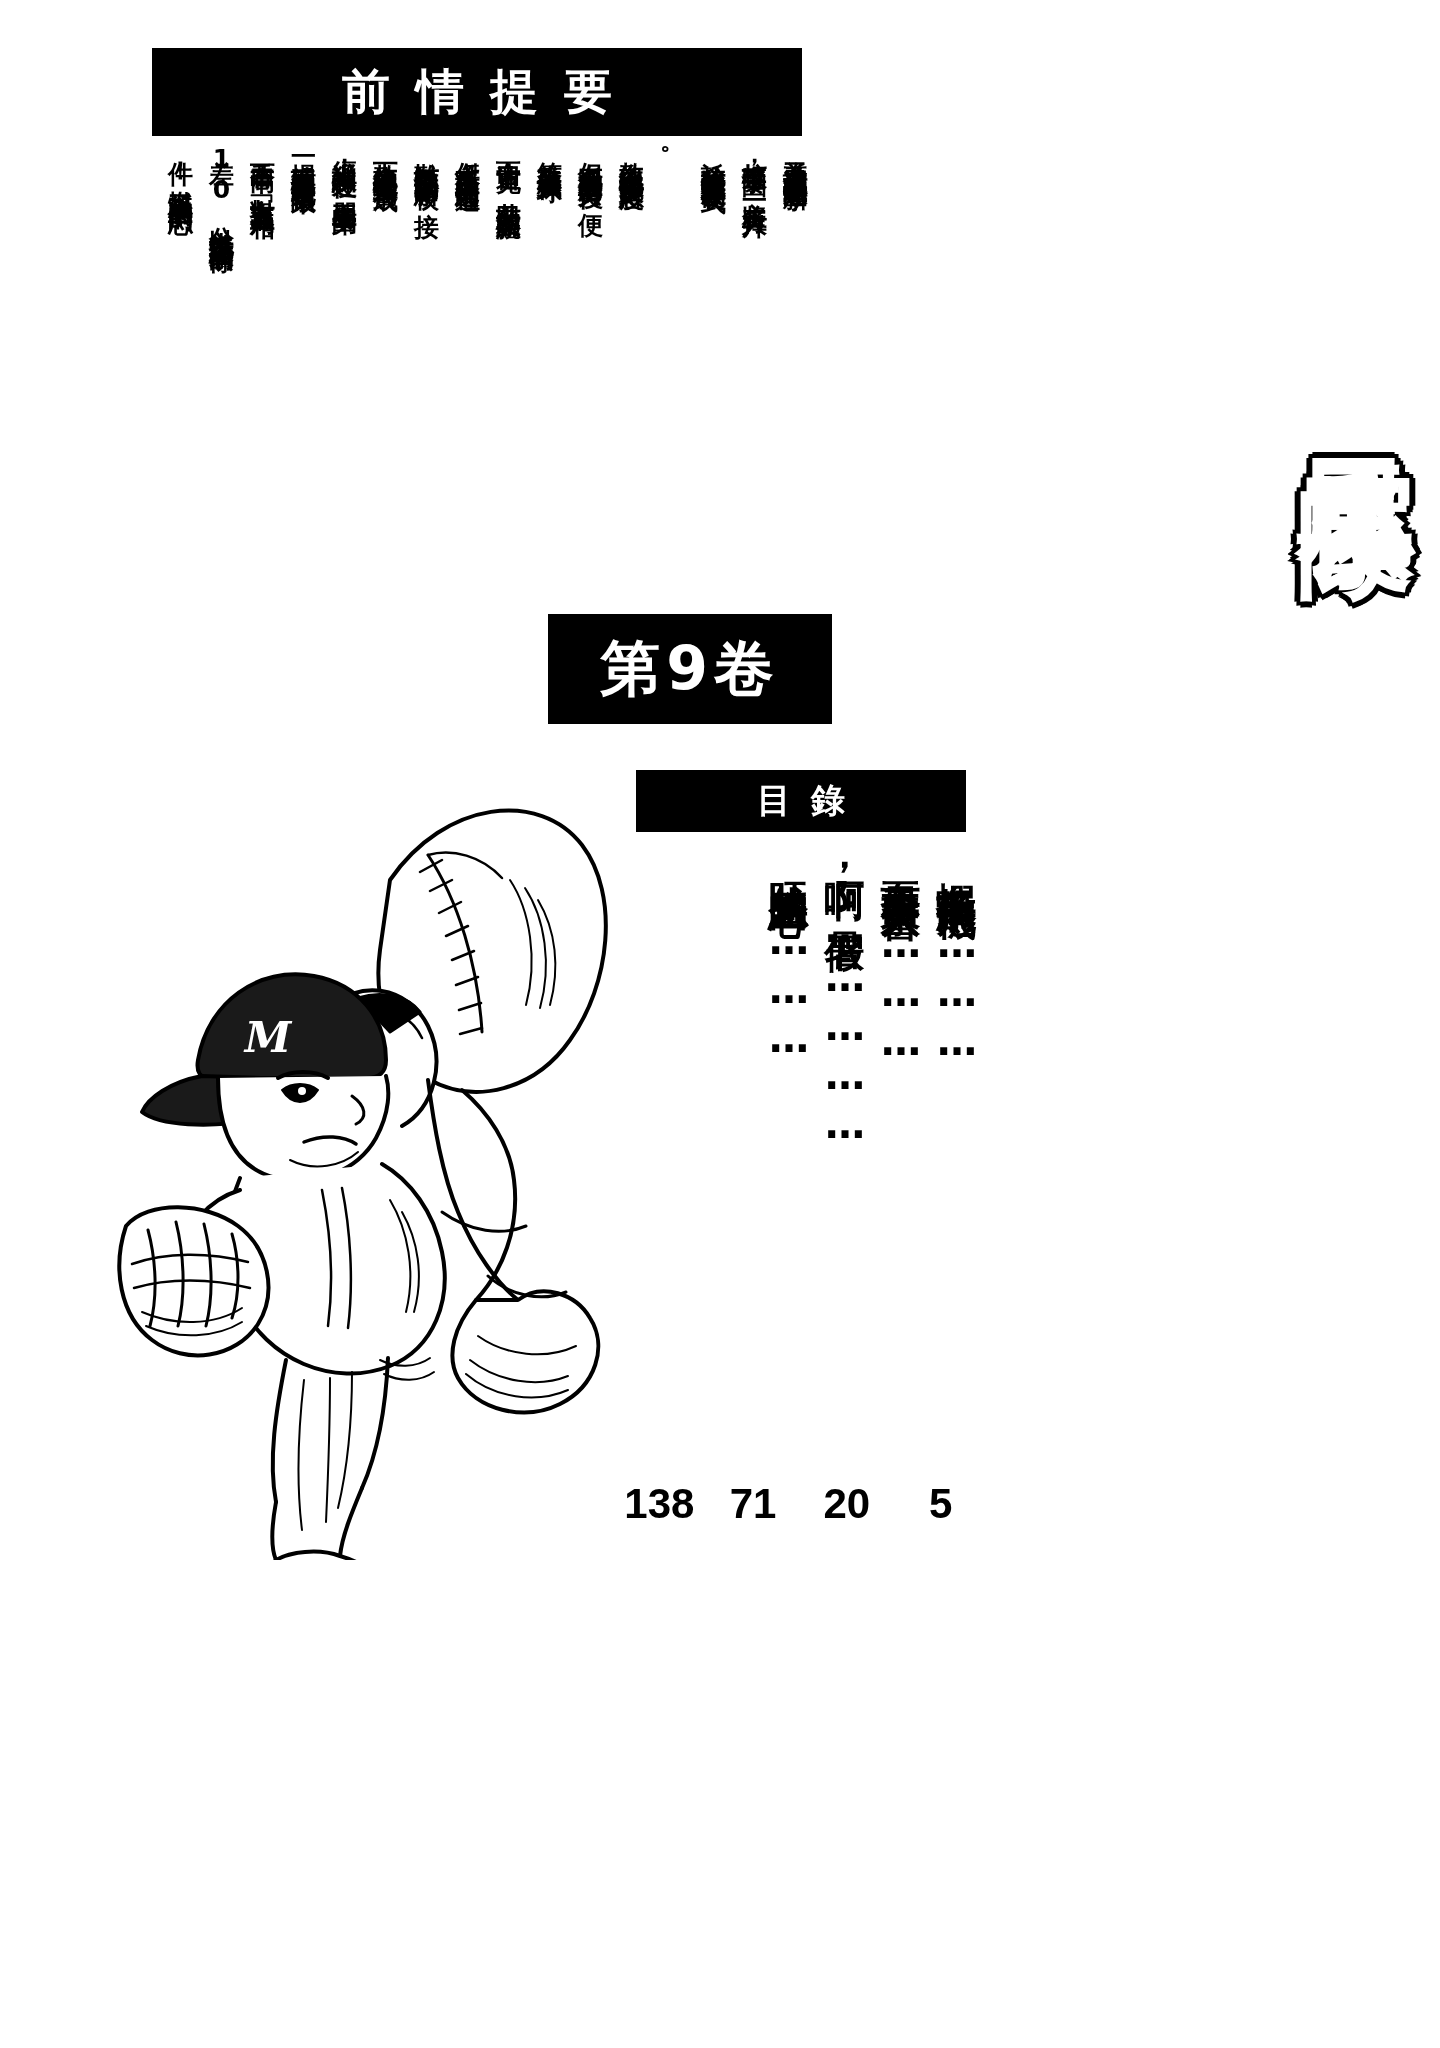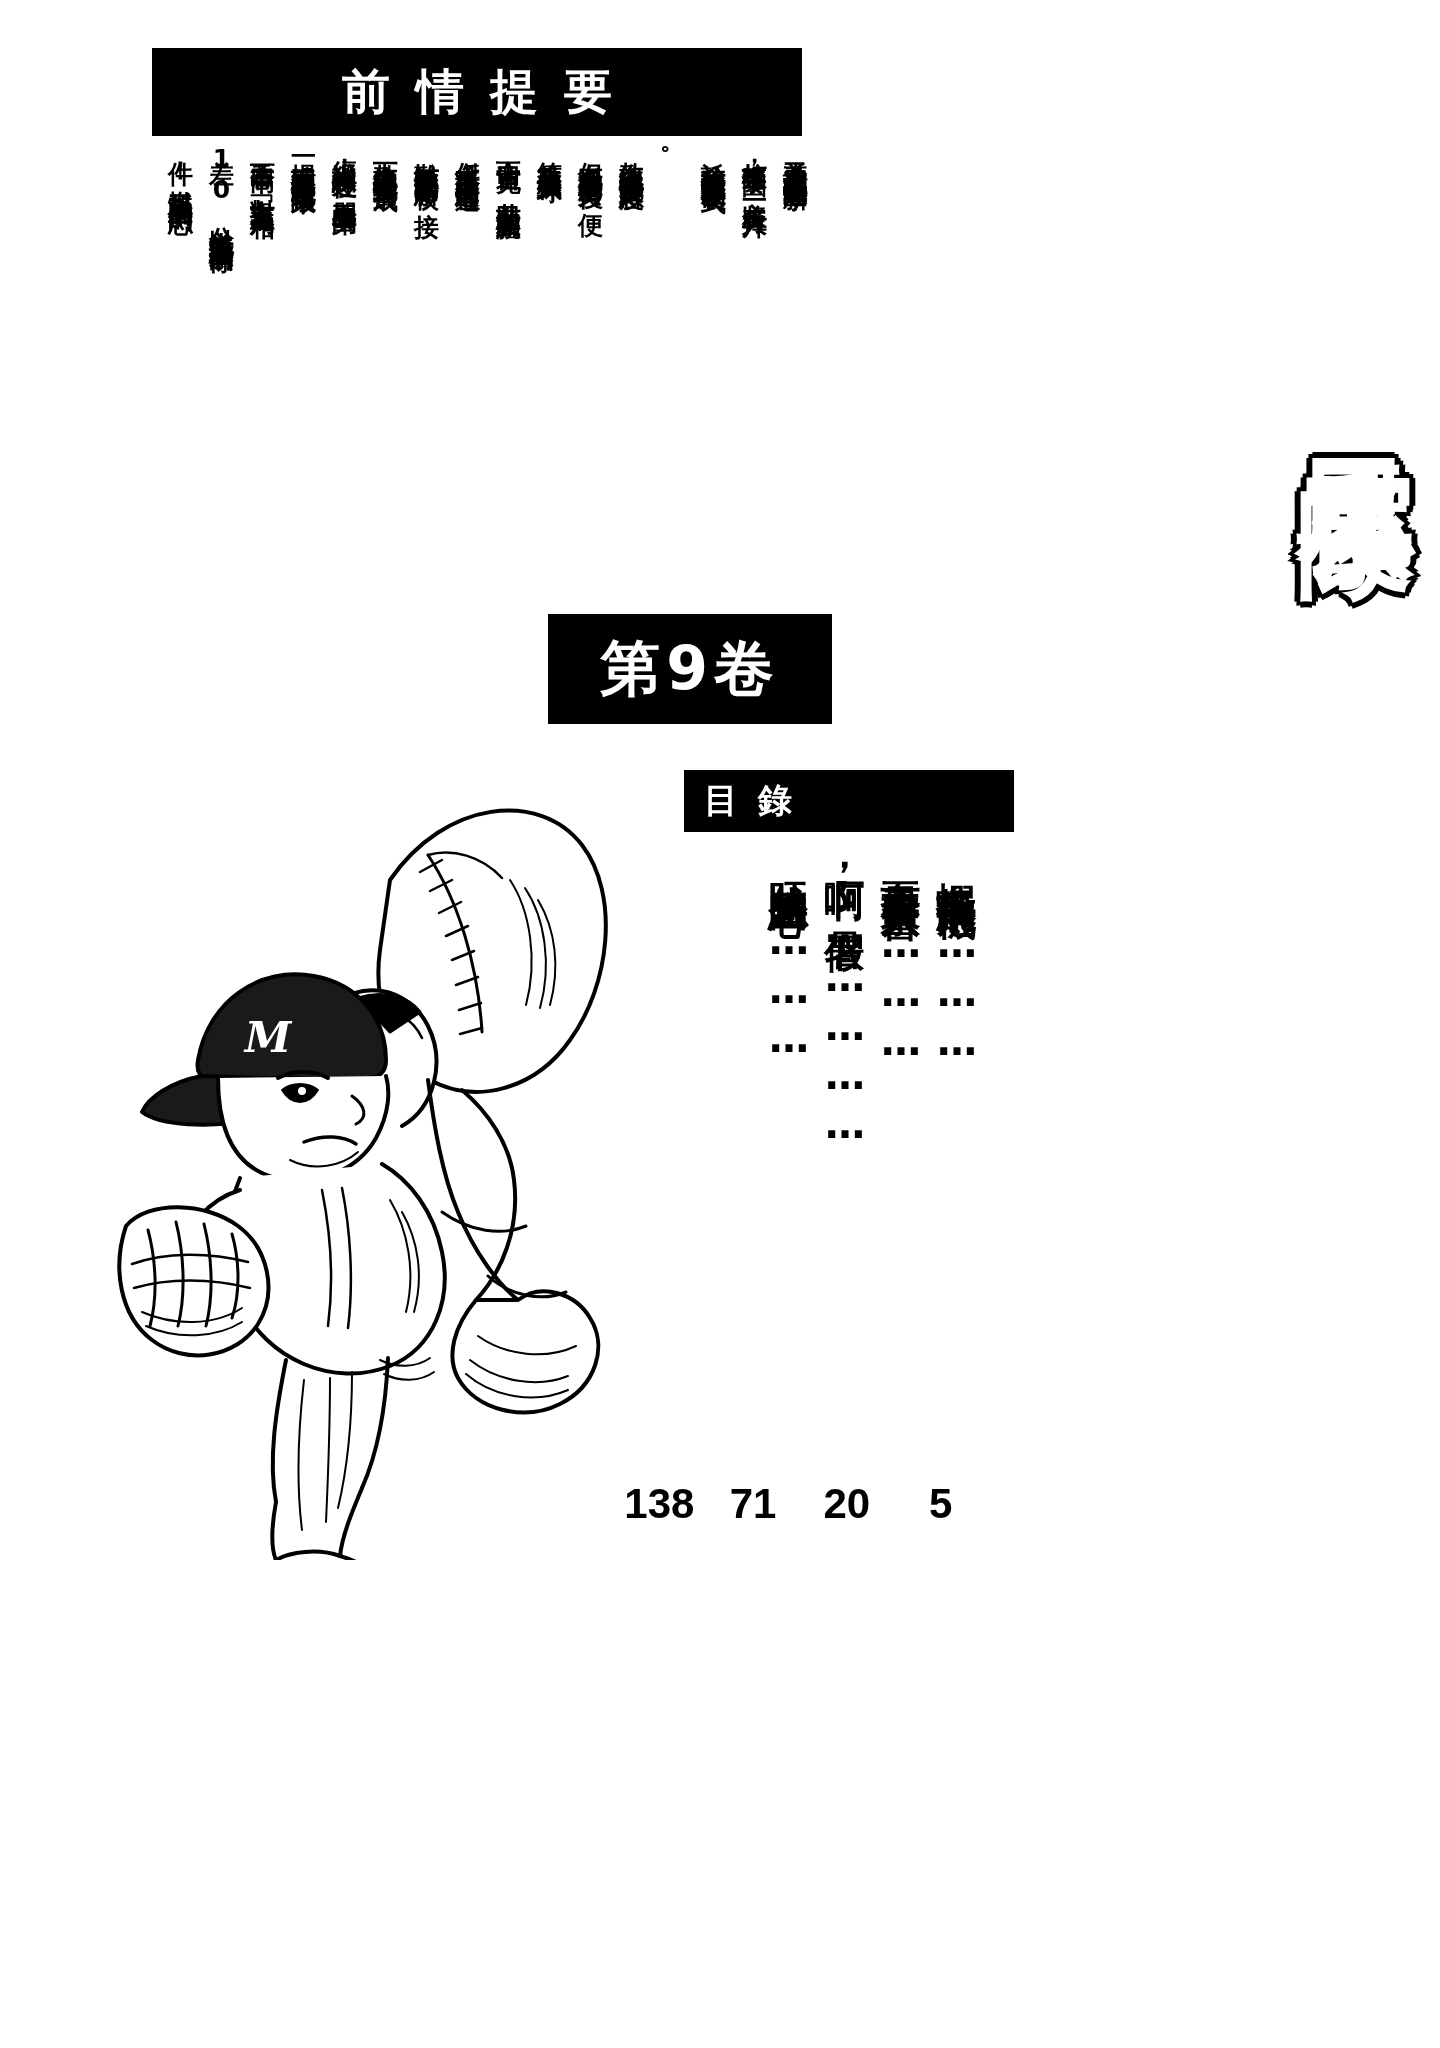--- a/index.html
+++ b/index.html
@@ -103,28 +103,28 @@
     color: #ffffff;
     font-size: 60px;
     font-weight: bold;
     letter-spacing: 6px;
     font-family: "DejaVu Sans", sans-serif;
   }
 
   
   .toc-banner {
     position: absolute;
-    left: 684px;
+    left: 636px;
     top: 770px;
     width: 330px;
     height: 62px;
     background: #000000;
     display: flex;
     align-items: center;
-    justify-content: flex-start;
+    justify-content: center;
   }
   .toc-banner-text {
     color: #ffffff;
     font-size: 34px;
     font-weight: bold;
     letter-spacing: 20px;
     text-indent: 20px;
     font-family: "DejaVu Sans", sans-serif;
   }
 

